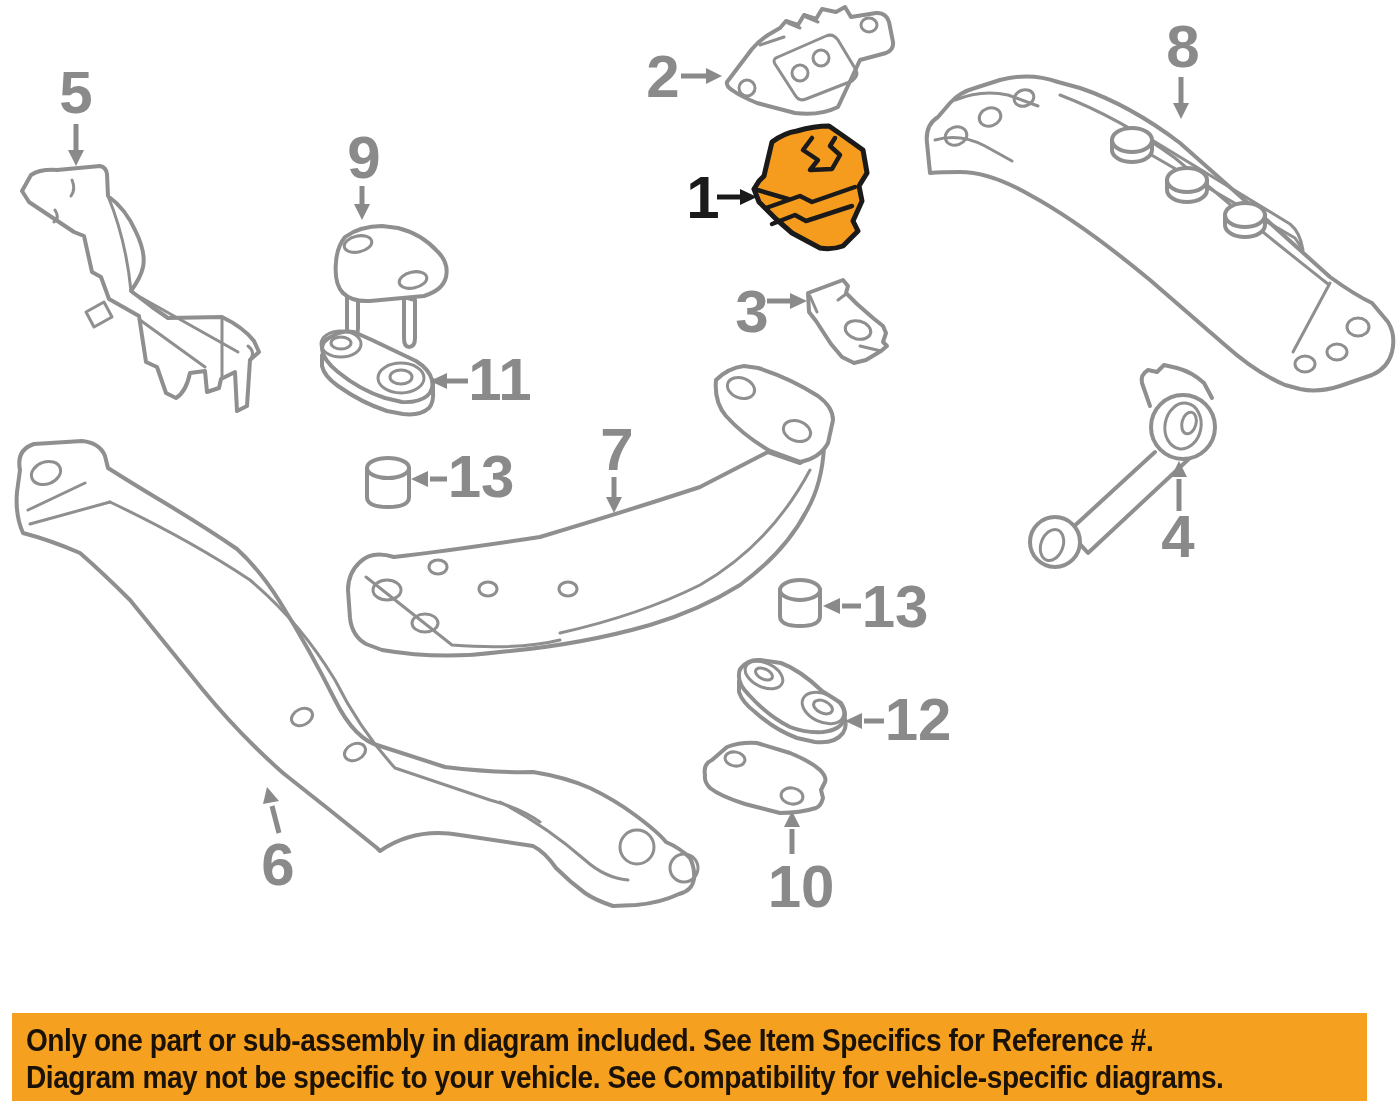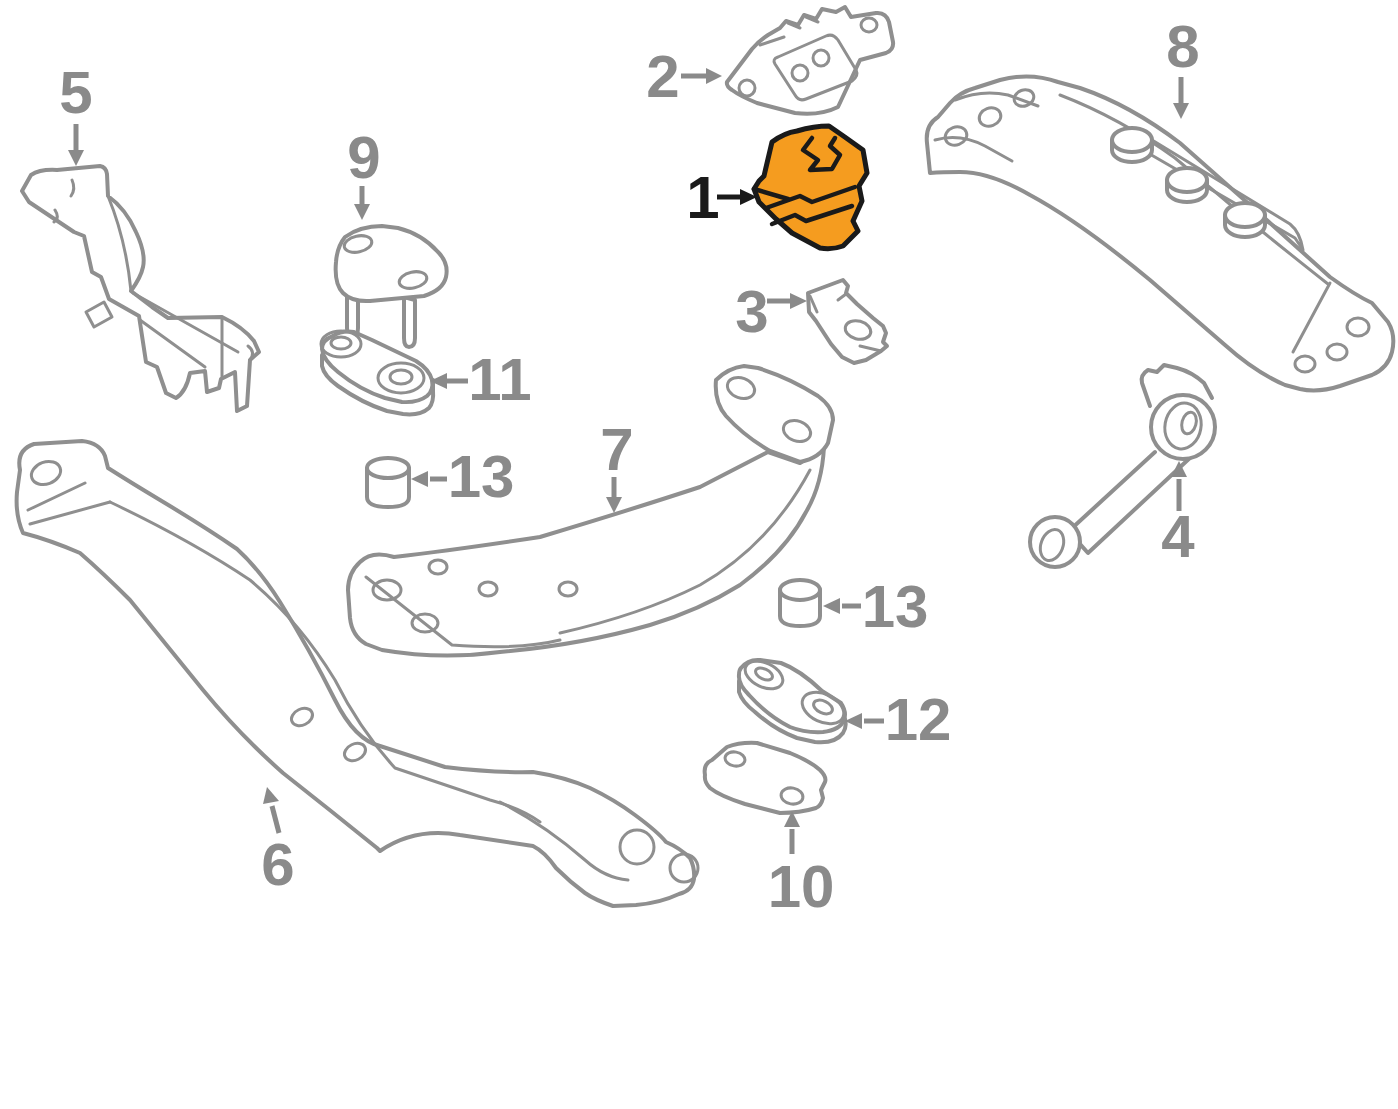--- a/index.html
+++ b/index.html
@@ -274,14 +274,18 @@
       <polygon class="arrow-head" points="784,827 800,827 792,811"></polygon>
     </g>
 
     <g>
       <text class="num" x="278" y="885">6</text>
       <line class="arrow-line" x1="279" y1="833" x2="272" y2="806"></line>
       <polygon class="arrow-head" points="263,804 279,801 267,787"></polygon>
     </g>
   </svg>
 
+  <div class="disclaimer-box">
+    <div class="disclaimer-line">Only one part or sub-assembly in diagram included. See Item Specifics for Reference #.</div>
+    <div class="disclaimer-line">Diagram may not be specific to your vehicle. See Compatibility for vehicle-specific diagrams.</div>
+  </div>
 
 </div>
 
 </body></html>

